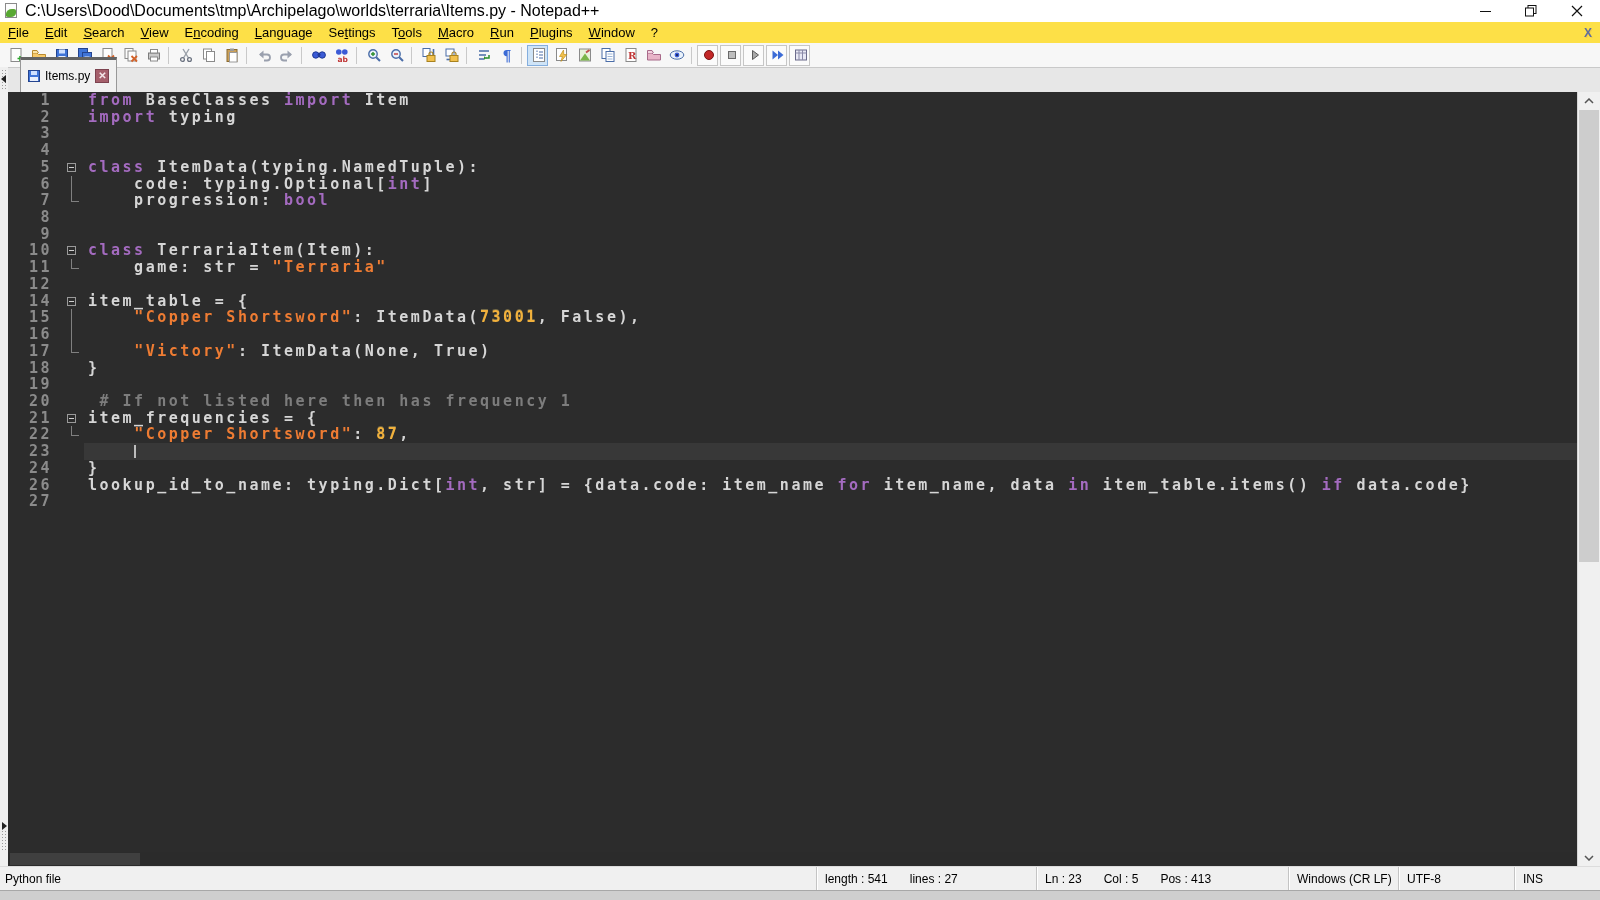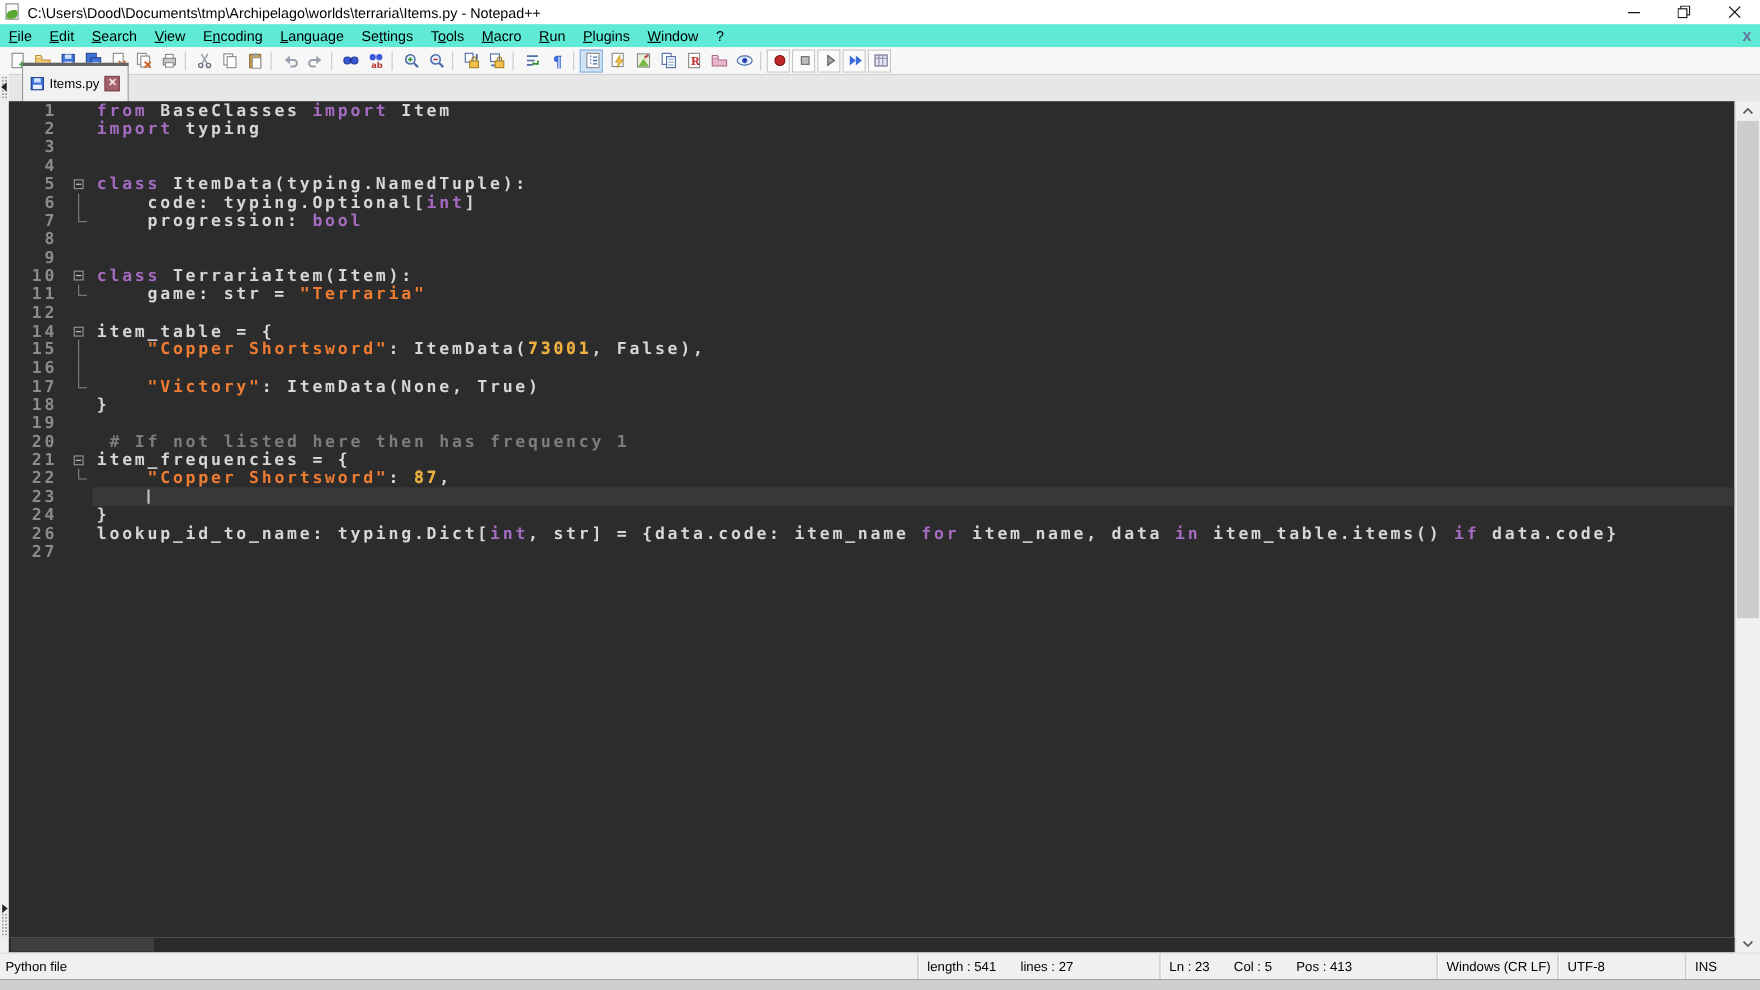--- a/index.html
+++ b/index.html
@@ -4,27 +4,27 @@
 <style>
   * { margin:0; padding:0; box-sizing:border-box; }
   html,body { width:1600px; height:900px; overflow:hidden; background:#fff; }
   .app { position:relative; width:1600px; height:900px; font-family:"Liberation Sans",sans-serif; background:#fff; }
 
   
   .titlebar { position:absolute; top:0; left:0; width:1600px; height:22px; background:#fff; display:flex; align-items:center; }
   .appicon { width:16px; height:16px; margin:0 5px 0 4px; position:relative; }
   .appicon .pg { position:absolute; left:1px; top:0; width:12px; height:15px; background:#fdfdfd; border:1px solid #8a8a8a; }
   .appicon .gr { position:absolute; left:2px; top:6px; width:10px; height:8px; background:#58a832; border-radius:60% 20% 50% 20%; }
-  .title-text { font-size:13px; color:#000; white-space:nowrap; }
+  .title-text { font-size:16px; color:#000; white-space:nowrap; }
   .wbtns { margin-left:auto; display:flex; }
   .wbtn { width:46px; height:22px; display:flex; align-items:center; justify-content:center; color:#111; }
   .wbtn svg { display:block; }
 
   
-  .menubar { position:absolute; top:22px; left:0; width:1600px; height:21px; background:#5eead4; display:flex; align-items:center; font-size:13px; }
+  .menubar { position:absolute; top:22px; left:0; width:1600px; height:21px; background:#fde047; display:flex; align-items:center; font-size:13px; }
   .menu-item { padding:0 8px; height:21px; line-height:21px; color:#000; cursor:default; }
   .menu-item u { text-decoration:underline; }
   .menu-close-x { margin-left:auto; margin-right:8px; font-size:12px; font-weight:bold; color:#5f6f9e; text-shadow:1px 1px 0 #d88a3a33; }
 
   
   .toolbar { position:absolute; top:43px; left:0; width:1600px; height:24px; background:#f7f7f7; display:flex; align-items:center; padding-left:3px; }
   .tb { width:21px; height:21px; display:flex; align-items:center; justify-content:flex-end; border:1px solid transparent; margin:0 1px; }
   .tb svg { display:block; }
   .tb.active { background:#cfe4f7; border:1px solid #84aede; }
   .tb.framed { border:1px solid #c6c6c6; background:#fbfbfb; }
@@ -76,21 +76,21 @@
   .hs-thumb { position:absolute; left:2px; top:1px; width:130px; height:12px; background:#3f3f3f; }
 
   
   .statusbar { position:absolute; left:0; top:866px; width:1600px; height:24px; background:#f0f0f0; border-top:1px solid #dcdcdc; display:flex; font-size:12px; color:#000; align-items:stretch; }
   .ss { display:flex; align-items:center; padding-left:8px; border-left:1px solid #c4c4c4; box-shadow:inset 1px 0 0 #ffffff; white-space:nowrap; }
   .ss-doc { flex:1; border-left:none; box-shadow:none; padding-left:5px;text-align:right; }
   .ss-dims   { width:220px; }
   .ss-pos    { width:252px; }
   .ss-eol    { width:110px; }
   .ss-enc    { width:116px; }
-  .ss-ins    { width:68px; }
+  .ss-ins    { width:86px; }
   .ss span.gap { margin-right:22px; }
   .bottomframe { position:absolute; left:0; top:890px; width:1600px; height:10px; background:#cfcfcf; border-top:1px solid #a8a8a8; }
 </style>
 </head>
 <body>
 
 <div class="app">
 
   <div class="titlebar">
     <div class="appicon">

